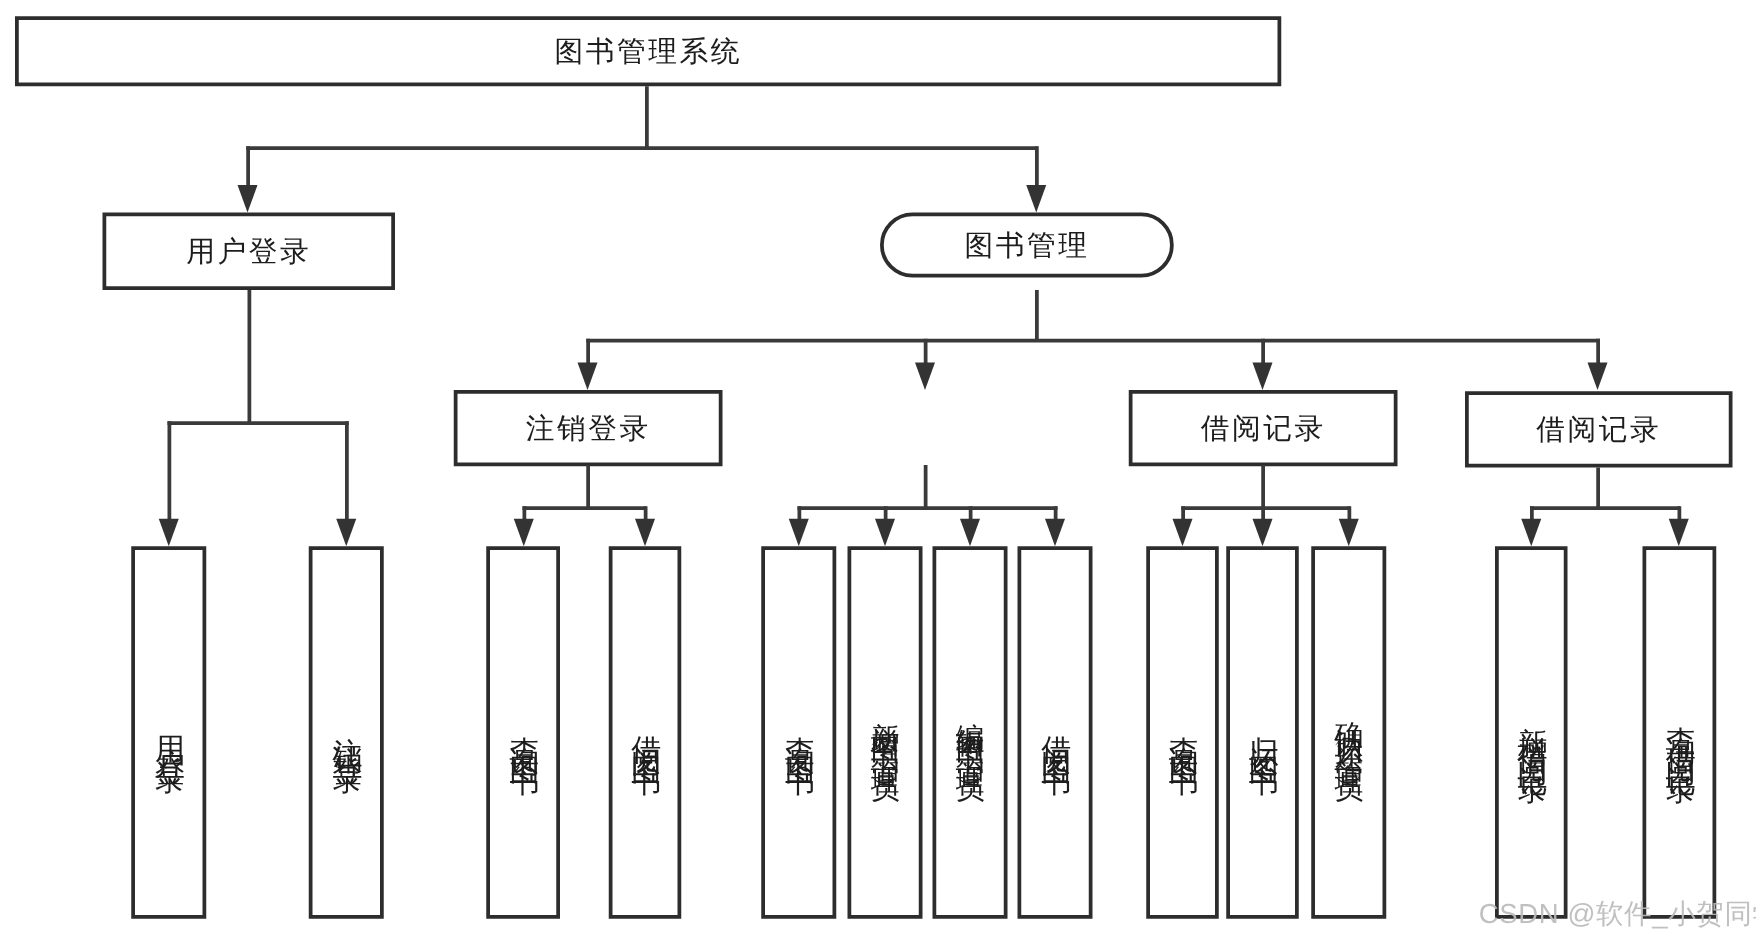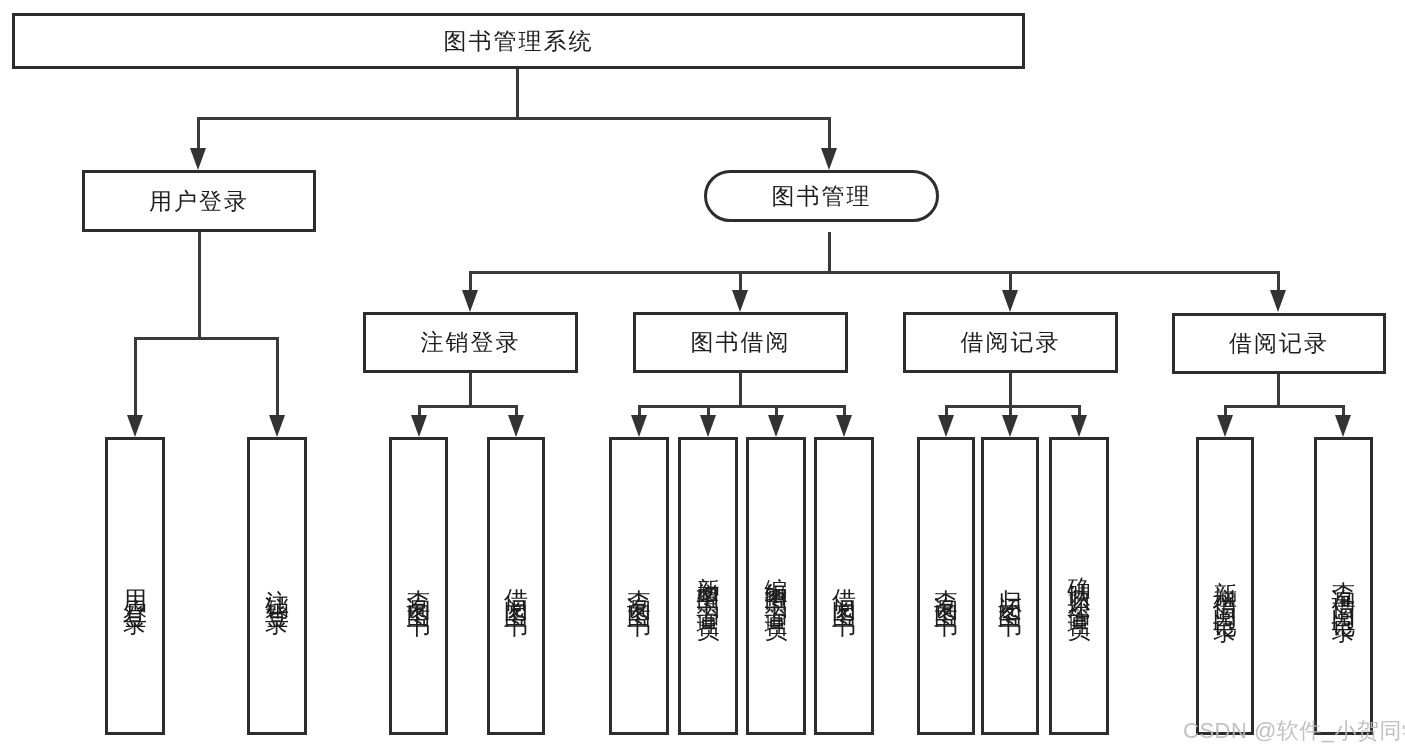--- a/index.html
+++ b/index.html
@@ -68,23 +68,20 @@
   <div class="ah" style="left:462px; top:290px;"></div>
   <div class="vl" style="left:739px; top:271px; height:22px;"></div>
   <div class="ah" style="left:732px; top:290px;"></div>
   <div class="vl" style="left:1009px; top:271px; height:22px;"></div>
   <div class="ah" style="left:1002px; top:290px;"></div>
   <div class="vl" style="left:1277px; top:271px; height:22px;"></div>
   <div class="ah" style="left:1270px; top:290px;"></div>
 
   <div class="box" style="left:363px; top:312px; width:215px; height:61px;">
     <span class="h-label">注销登录</span>
-  </div>
-  <div class="box" style="left:633px; top:312px; width:215px; height:61px;">
-    <span class="h-label">图书借阅</span>
   </div>
   <div class="box" style="left:903px; top:312px; width:215px; height:61px;">
     <span class="h-label">借阅记录</span>
   </div>
   <div class="box" style="left:1172px; top:313px; width:214px; height:61px;">
     <span class="h-label">借阅记录</span>
   </div>
 
   <div class="vl" style="left:469px; top:372px; height:35px;"></div>
   <div class="hl" style="left:418px; top:405px; width:99px;"></div>

